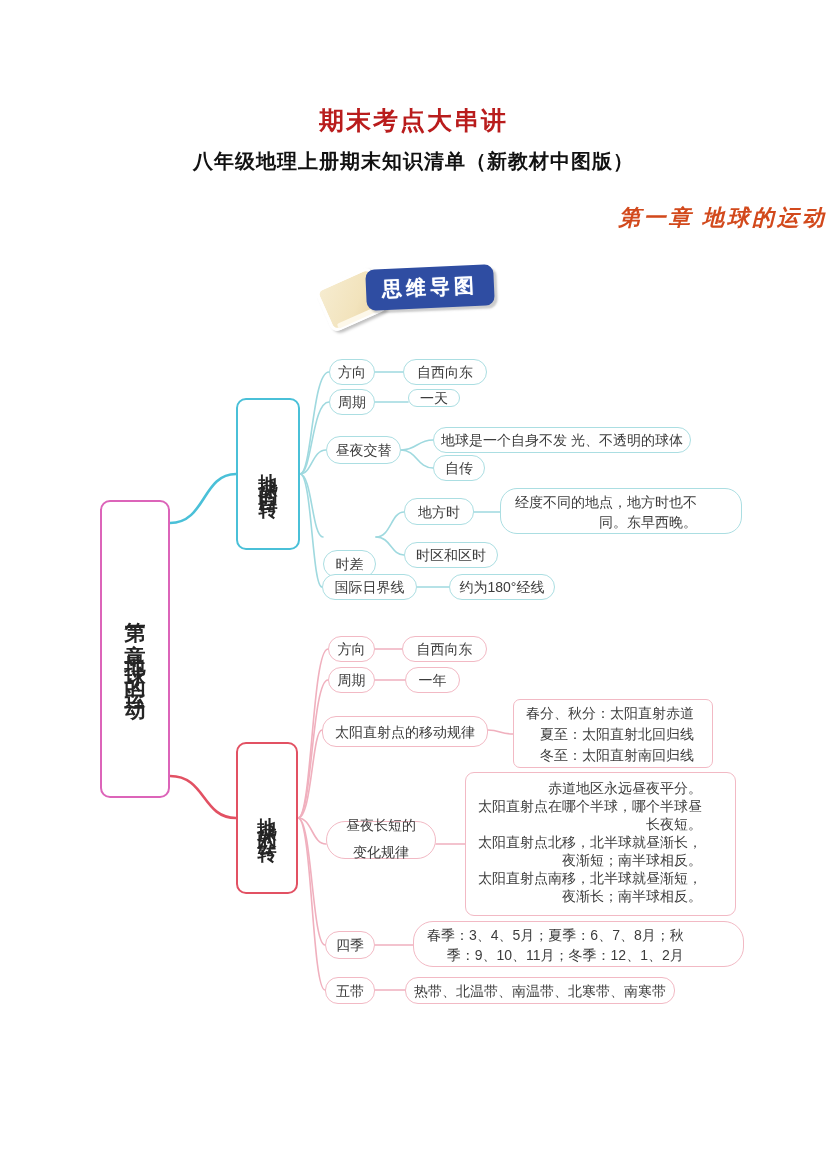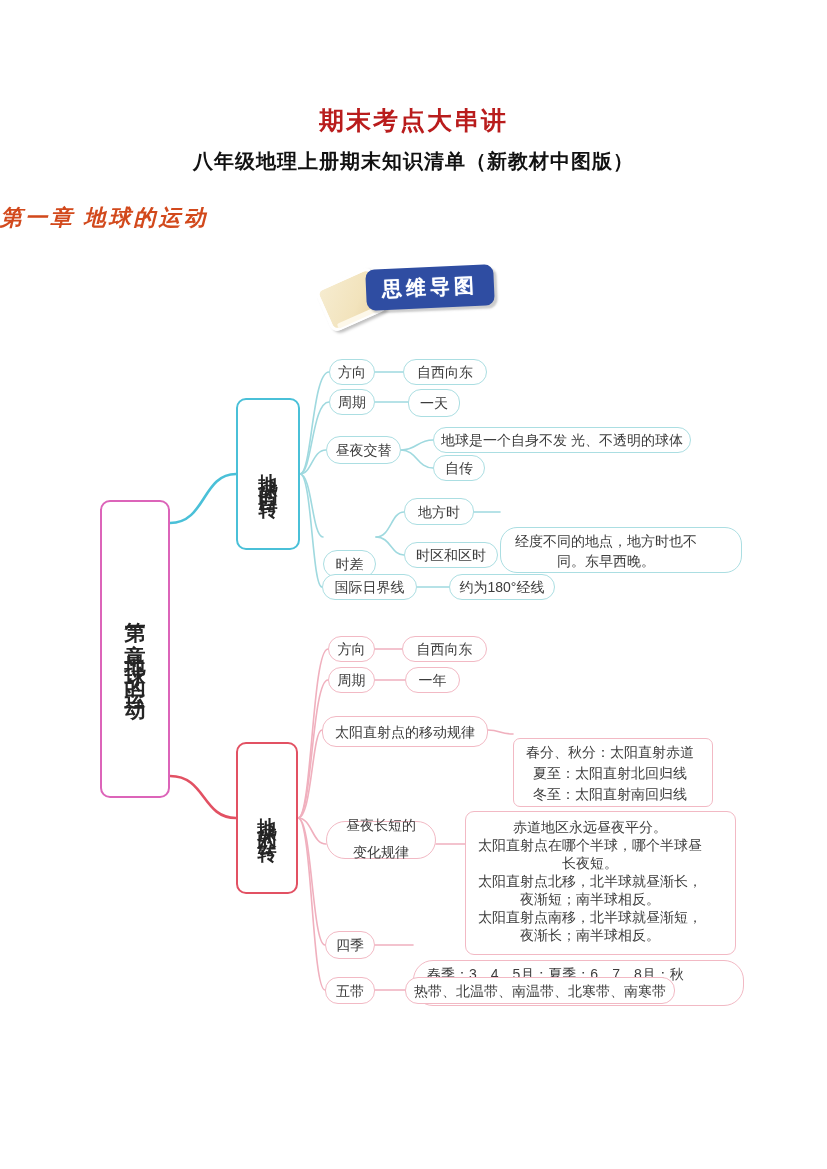--- a/index.html
+++ b/index.html
@@ -12,21 +12,21 @@
     position:absolute;left:0;top:104px;width:100%;text-align:center;
     font-family:"Liberation Serif","DejaVu Serif",serif;
     font-size:25px;font-weight:bold;color:#b91c1c;letter-spacing:2px;
   }
   .h-subtitle{
     position:absolute;left:0;top:148px;width:100%;text-align:center;
     font-family:"Liberation Serif","DejaVu Serif",serif;
     font-size:20px;font-weight:bold;color:#111;letter-spacing:1px;
   }
   .h-chapter{
-    position:absolute;left:0;top:203px;width:100%;text-align:left;
+    position:absolute;left:0;top:203px;width:100%;text-align:right;
     font-family:"Liberation Serif","DejaVu Serif",serif;
     font-size:22px;font-weight:bold;font-style:italic;color:#d2491c;letter-spacing:3px;
   }
   
   .badge-wrap{position:absolute;left:318px;top:260px;width:190px;height:62px;}
   .badge-blue{
     position:absolute;left:48px;top:7px;width:128px;height:41px;background:#2f4da2;
     border-radius:9px;transform:rotate(-2.5deg);
     box-shadow:3px 3px 2px rgba(110,110,110,.35);
     display:flex;align-items:center;justify-content:center;
@@ -55,21 +55,21 @@
     display:flex;align-items:center;justify-content:center;font-weight:bold;color:#242424;
     box-sizing:border-box;
   }
   .node{
     position:absolute;background:#fff;box-sizing:border-box;
     display:flex;align-items:center;justify-content:center;
     font-size:14px;color:#3c3c3c;line-height:18px;
   }
   .tl{border:1.5px solid #abdee2;}
   .pl{border:1.5px solid #f2b9c4;}
-  .note{justify-content:flex-start;align-items:flex-start;text-align:center;white-space:pre-line;margin-top:39px;}
+  .note{justify-content:flex-start;align-items:flex-start;text-align:right;white-space:pre-line;}
   .cnote{white-space:pre-line;text-align:center;}
 </style>
 </head>
 <body>
 
 <div class="page">
 
   <div class="h-title">期末考点大串讲</div>
   <div class="h-subtitle">八年级地理上册期末知识清单（新教材中图版）</div>
   <div class="h-chapter">第一章 地球的运动</div>
@@ -119,21 +119,21 @@
     </svg>
 
     <div class="vbox" style="left:100px;top:500px;width:70px;height:298px;border:2.5px solid #dc64b9;border-radius:10px;font-size:21px;letter-spacing:11px;">第一章地球的运动</div>
 
     <div class="vbox" style="left:236px;top:398px;width:64px;height:152px;border:2.5px solid #4ac0d8;border-radius:10px;font-size:19px;letter-spacing:7px;">地球的自转</div>
 
     <div class="node tl" style="left:329px;top:359px;width:46px;height:26px;border-radius:13px;">方向</div>
     <div class="node tl" style="left:403px;top:359px;width:84px;height:26px;border-radius:13px;">自西向东</div>
 
     <div class="node tl" style="left:329px;top:389px;width:46px;height:26px;border-radius:13px;">周期</div>
-    <div class="node tl" style="left:408px;top:389px;width:52px;height:28px;border-radius:13px;">一天</div>
+    <div class="node tl" style="left:408px;top:389px;width:52px;height:18px;border-radius:13px;">一天</div>
 
     <div class="node tl" style="left:326px;top:436px;width:75px;height:28px;border-radius:14px;">昼夜交替</div>
     <div class="node tl" style="left:433px;top:427px;width:258px;height:26px;border-radius:13px;">地球是一个自身不发 光、不透明的球体</div>
     <div class="node tl" style="left:433px;top:455px;width:52px;height:26px;border-radius:13px;">自传</div>
 
     <div class="node tl" style="left:323px;top:523px;width:53px;height:28px;border-radius:14px;margin-top:27px;">时差</div>
     <div class="node tl" style="left:404px;top:498px;width:70px;height:27px;border-radius:13px;">地方时</div>
     <div class="node tl note" style="left:500px;top:488px;width:242px;height:46px;border-radius:17px;padding:3px 14px;line-height:20px;">经度不同的地点，地方时也不
 同。东早西晚。</div>
     <div class="node tl" style="left:404px;top:542px;width:94px;height:26px;border-radius:13px;">时区和区时</div>

